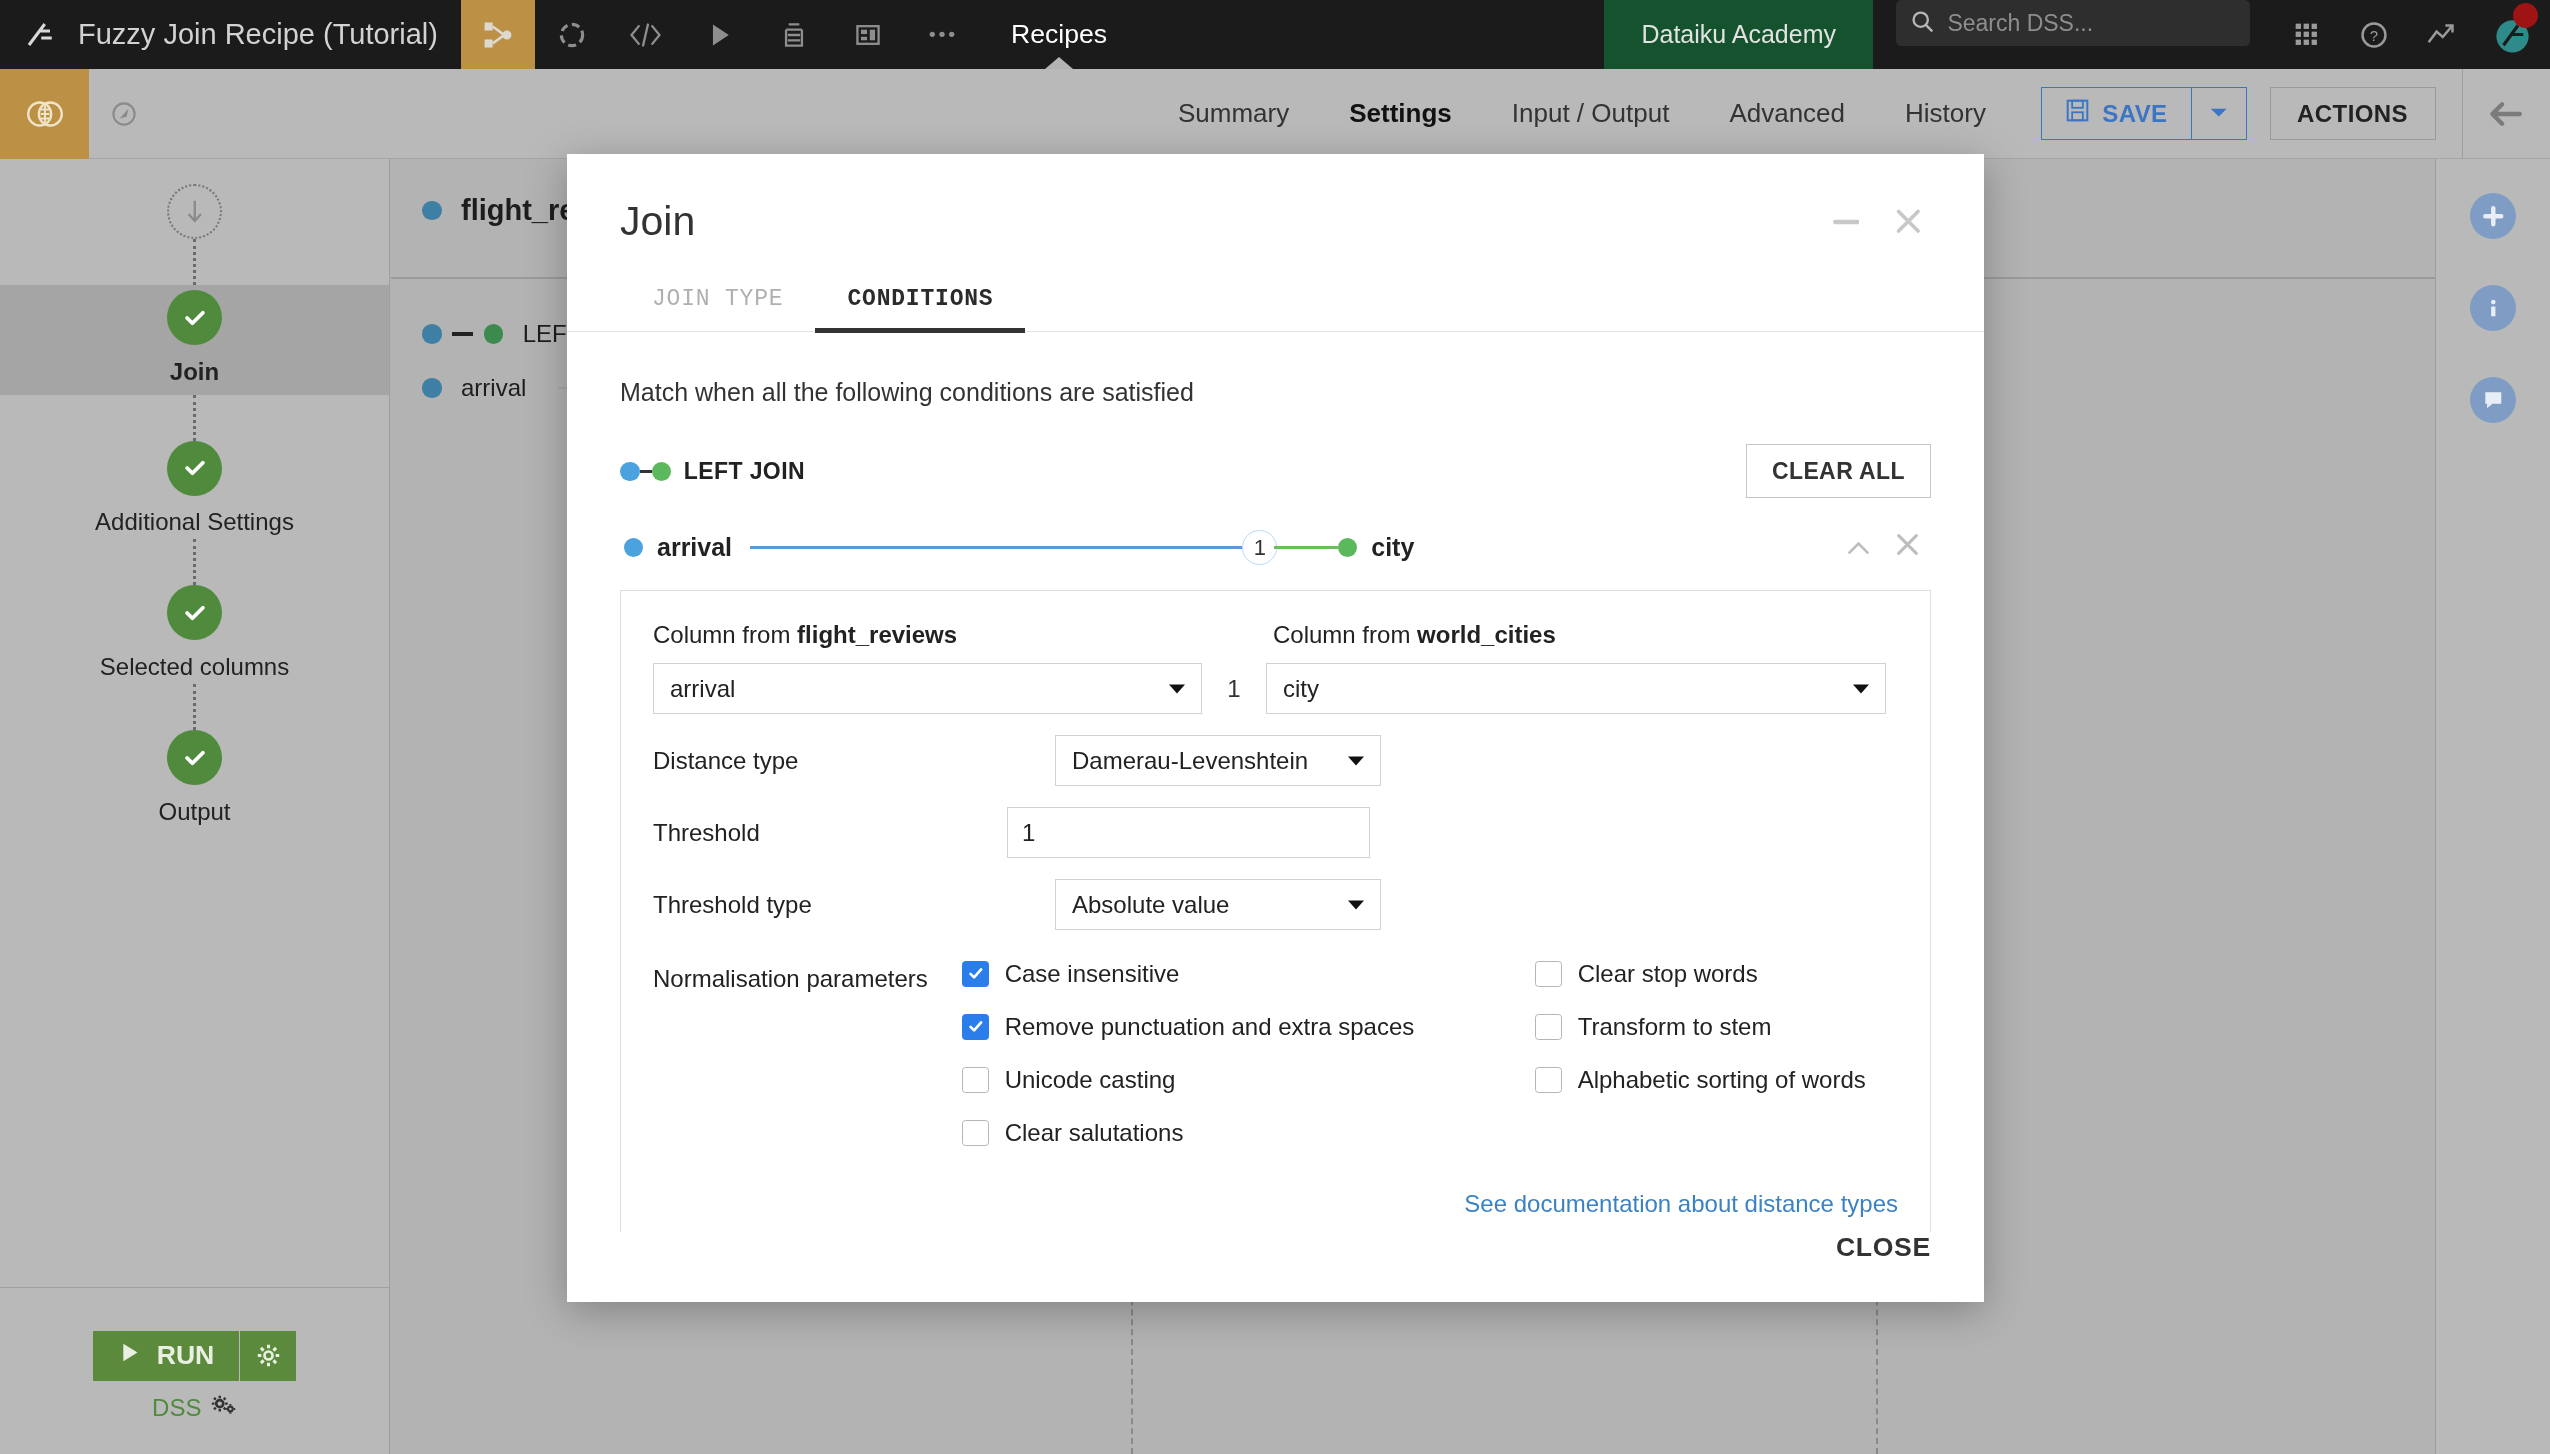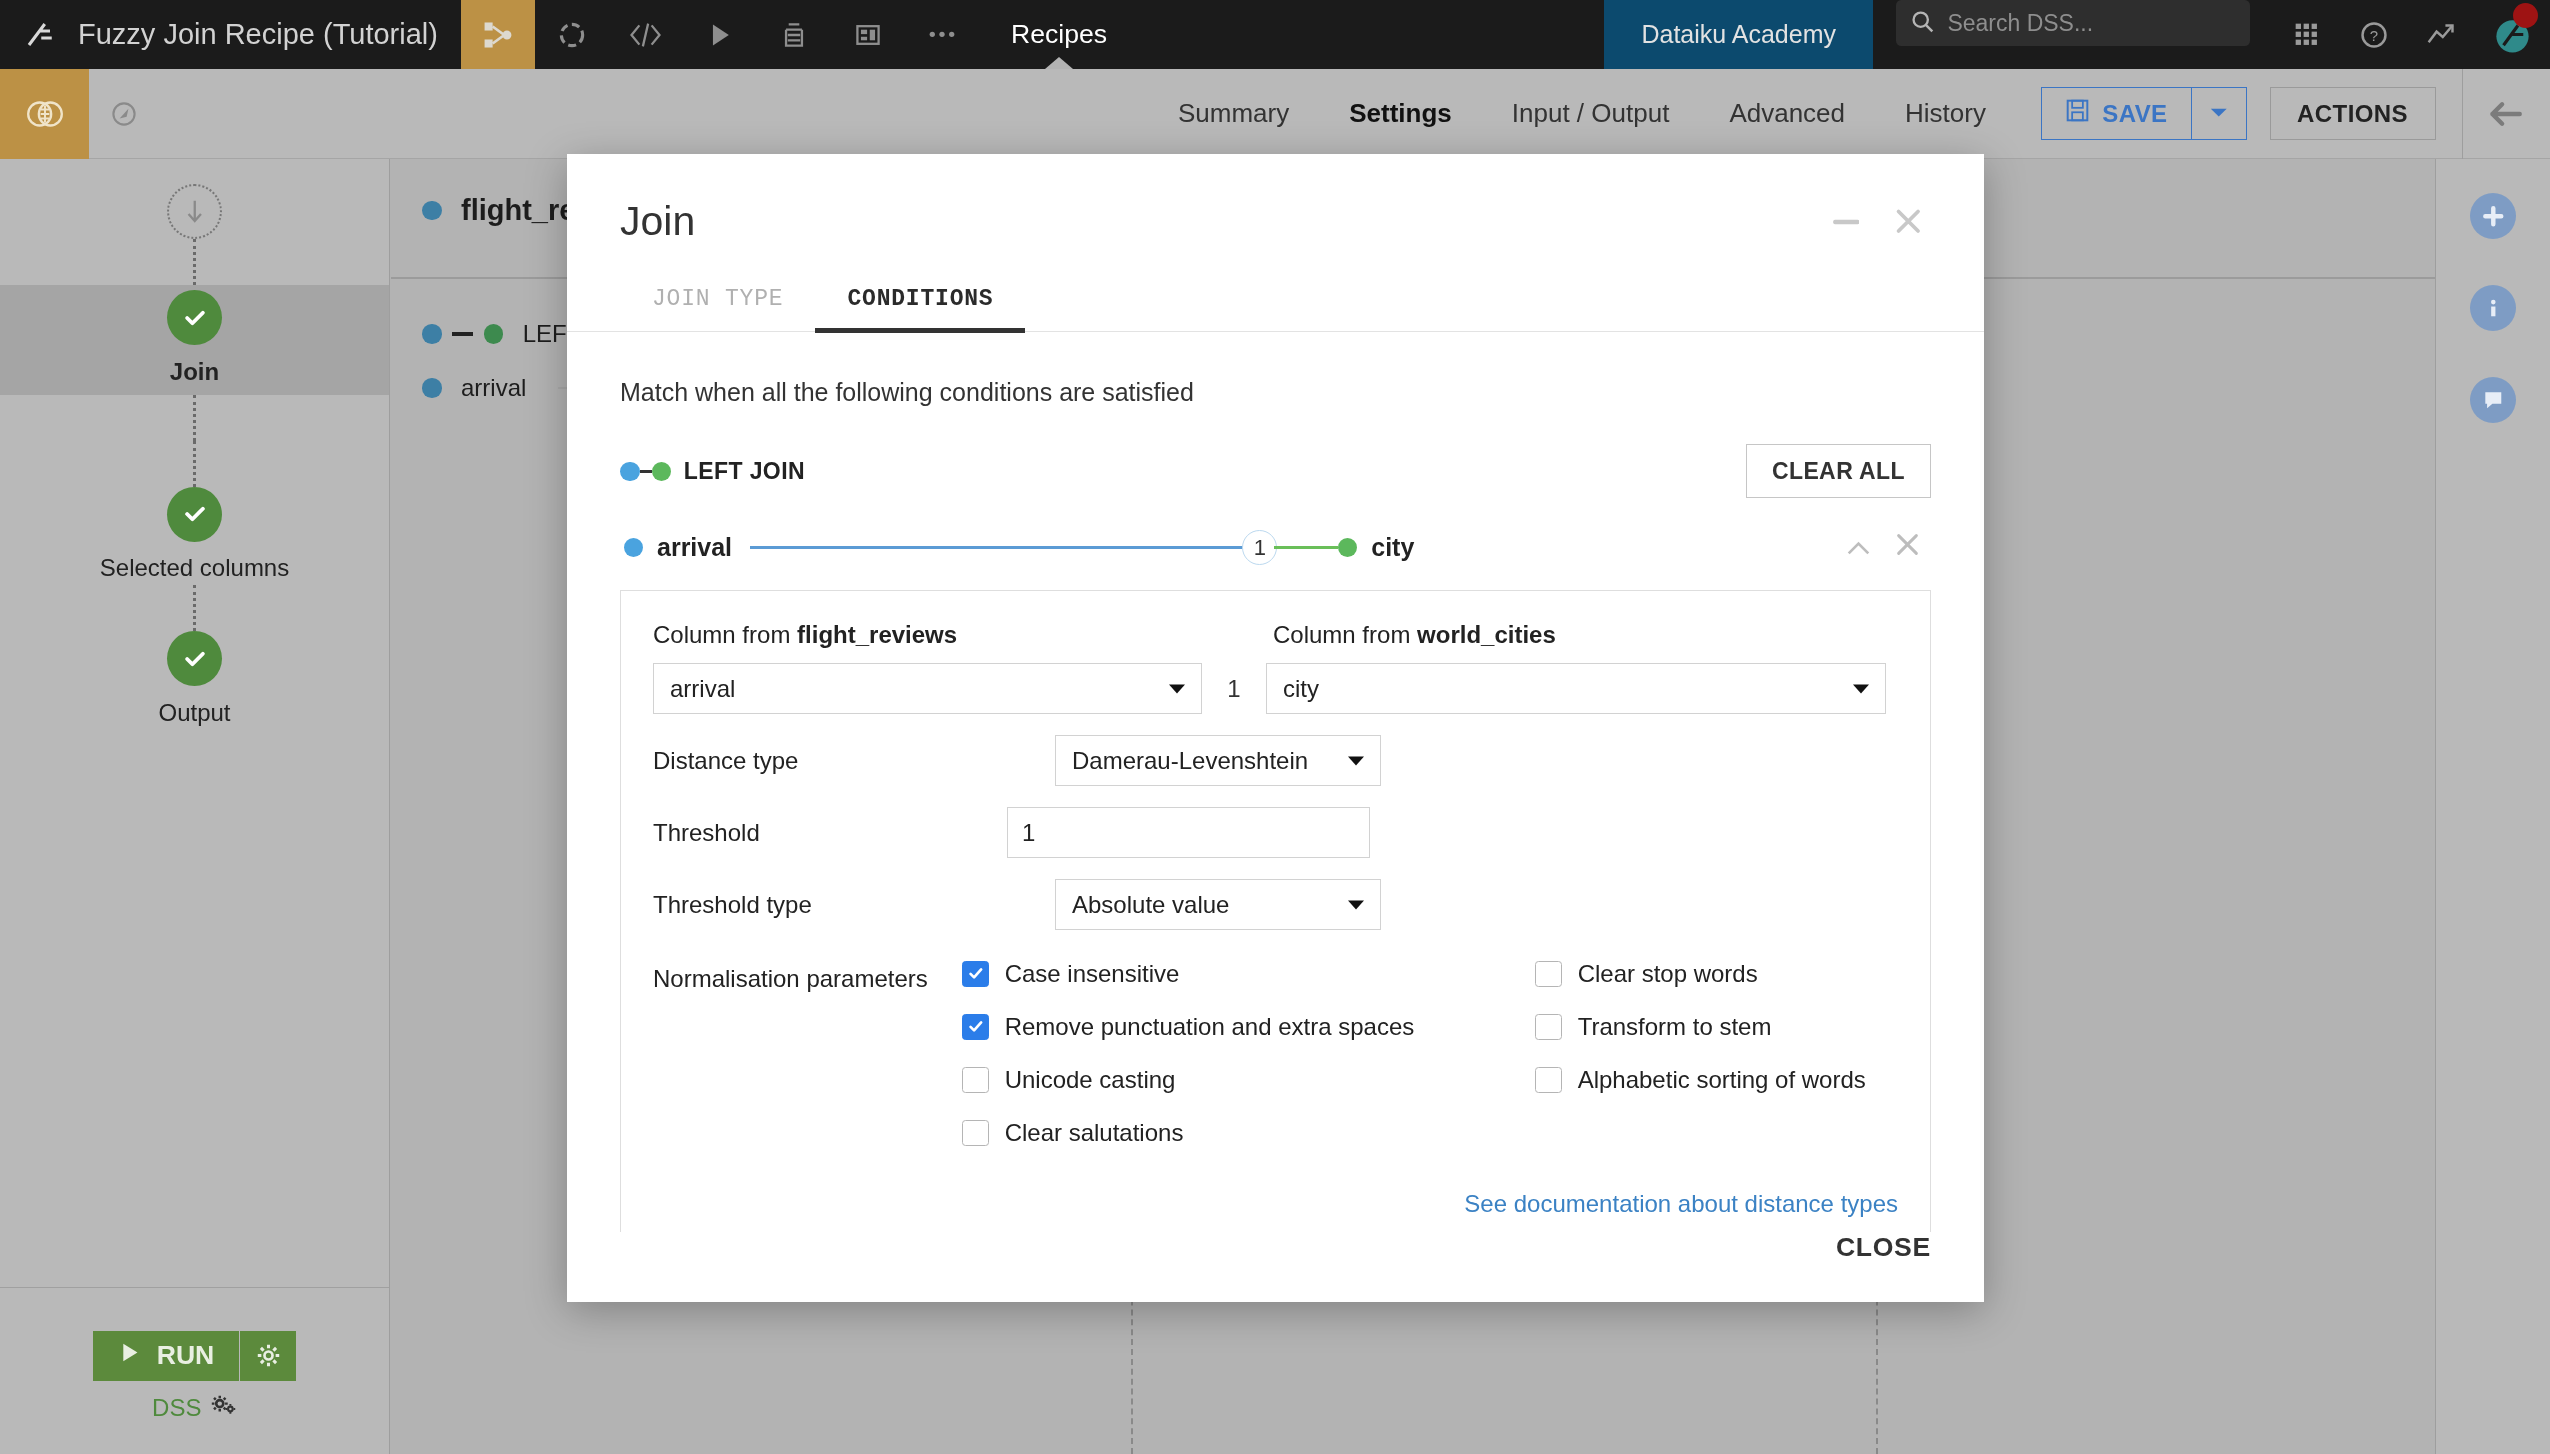--- a/index.html
+++ b/index.html
@@ -29,21 +29,21 @@
     font-size: 26.6px; position: relative;
   }
   .tn-recipes::after {
     content: ""; position: absolute; bottom: 0; left: 50%; transform: translateX(-50%);
     border-left: 14px solid transparent; border-right: 14px solid transparent;
     border-bottom: 12.4px solid #b3b3b3;
   }
   .tn-spacer { flex: 1; }
   .tn-academy {
     display: flex; align-items: center; padding: 0 37px; color: #e2e2e2; font-size: 25px;
-    background: #0c4a6e; white-space: nowrap;
+    background: #14532d; white-space: nowrap;
   }
   .tn-search-wrap { display: flex; padding: 0 23px; }
   .tn-search {
     background: #2e2e2e; border-radius: 5.3px; height: 46px; width: 354px;
     display: flex; align-items: center; padding: 0 14px; gap: 12.4px;
   }
   .tn-search input {
     background: transparent; border: none; outline: none; color: #cccccc;
     font-size: 23px; font-family: "Liberation Sans", sans-serif; width: 100%;
   }
@@ -452,20 +452,30 @@
       <div class="step-circle">
         <svg width="28" height="28" viewBox="0 0 32 32">
             <path d="M7 16 L13 22 L25 10" stroke="#fff" stroke-width="4.4" fill="none" stroke-linecap="round" stroke-linejoin="round"></path>
           </svg>
       </div>
       <div class="step-label">Join</div>
     </div>
   </div>
 
   <div class="step-dash"></div>
+  <div class="step-block">
+    <div class="step">
+      <div class="step-circle">
+        <svg width="28" height="28" viewBox="0 0 32 32">
+            <path d="M7 16 L13 22 L25 10" stroke="#fff" stroke-width="4.4" fill="none" stroke-linecap="round" stroke-linejoin="round"></path>
+          </svg>
+      </div>
+      <div class="step-label">Additional Settings</div>
+    </div>
+  </div>
 
   <div class="step-dash"></div>
   <div class="step-block">
     <div class="step">
       <div class="step-circle">
         <svg width="28" height="28" viewBox="0 0 32 32">
             <path d="M7 16 L13 22 L25 10" stroke="#fff" stroke-width="4.4" fill="none" stroke-linecap="round" stroke-linejoin="round"></path>
           </svg>
       </div>
       <div class="step-label">Selected columns</div>

